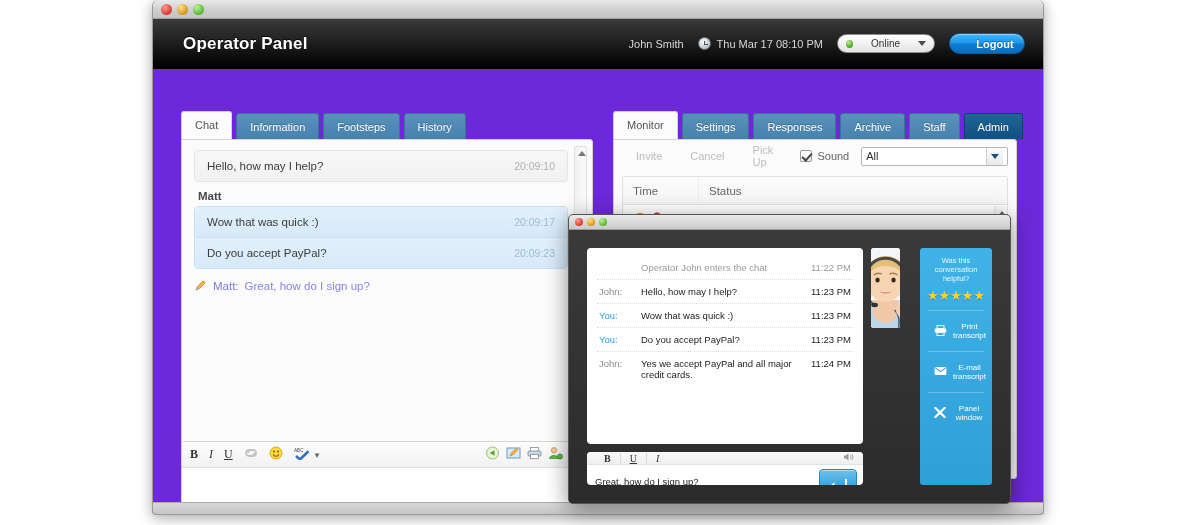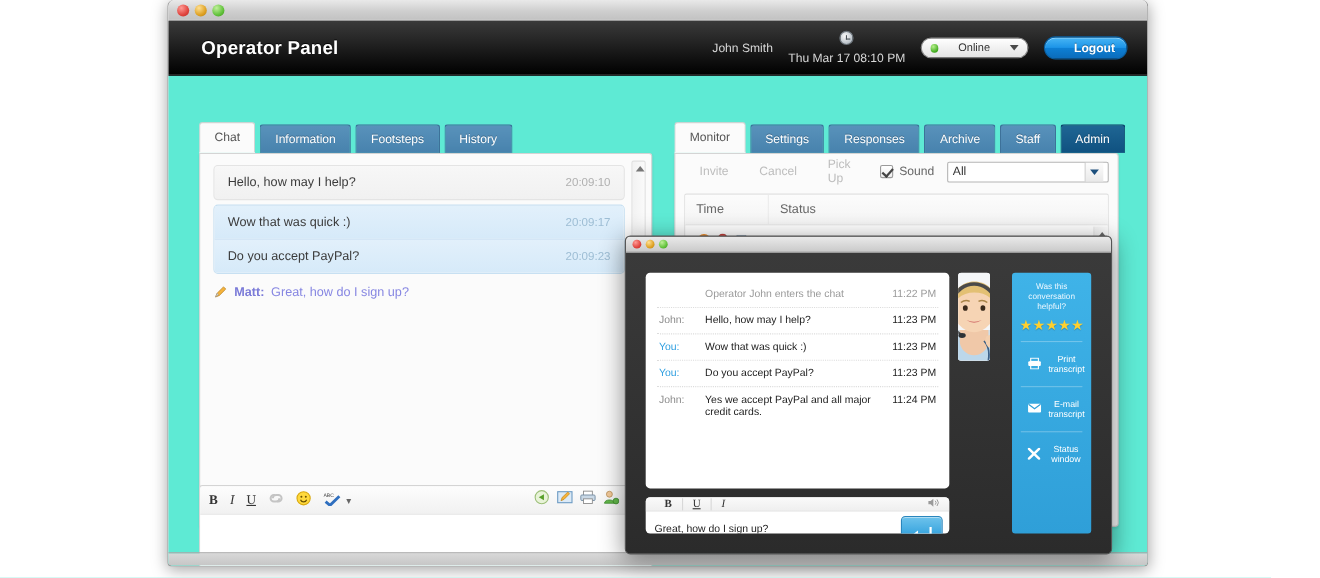--- a/index.html
+++ b/index.html
@@ -43,21 +43,21 @@
   .app-title {
     color: #ffffff; font-size: 17px; font-weight: bold;
     margin-left: 30px; letter-spacing: .2px;
     text-shadow: 0 -1px 0 rgba(0,0,0,.8);
   }
   .appbar-right {
     margin-left: auto; margin-right: 18px;
     display: flex; align-items: center; gap: 14px;
   }
   .user-name { color: #d8d8d8; font-size: 11px; }
-  .clock-wrap { display: flex; align-items: center; gap: 6px; flex-direction: column; }
+  .clock-wrap { display: flex; align-items: center; gap: 6px; }
   .clock-icon {
     width: 13px; height: 13px; border-radius: 50%;
     background: radial-gradient(circle at 40% 35%, #fbfbfb, #b9c1c8 70%, #7e868d);
     border: 1px solid #6d757c; position: relative; display:inline-block;
   }
   .clock-icon::after {
     content:''; position:absolute; left:5px; top:2.5px; width:1px; height:4px; background:#4a5157;
   }
   .clock-icon::before {
     content:''; position:absolute; left:5px; top:6px; width:4px; height:1px; background:#4a5157;
@@ -83,21 +83,21 @@
     background: linear-gradient(to bottom, #49b6f5 0%, #1d95e8 48%, #0d7fd4 52%, #0b6cbb 100%);
     border: 1px solid #0a5e9e;
     color: #fff; font-size: 11px; font-weight: bold;
     display: flex; align-items: center; justify-content: center;
     text-shadow: 0 -1px 0 rgba(0,0,0,.35);
     box-shadow: inset 0 1px 0 rgba(255,255,255,.4);
     padding-left: 16px;
   }
 
   
-  .content { position: relative; width: 100%; height: 446px; background: #5eead4; }
+  .content { position: relative; width: 100%; height: 446px; background: #6d28d9; }
 
   
   .tabrow { position: absolute; display: flex; align-items: flex-end; gap: 4px; height: 28px; }
   .tab {
     height: 26px; padding: 0 13px; display:flex; align-items:center; justify-content:center;
     font-size: 11px; border-radius: 3px 3px 0 0;
     background: linear-gradient(to bottom, #5992bb 0%, #4782ad 100%);
     color: #ffffff; border: 1px solid #3d7199; border-bottom: none;
     text-shadow: 0 -1px 0 rgba(0,0,0,.25);
     white-space: nowrap;
@@ -131,21 +131,21 @@
   .bubble .btime { margin-left: auto; color: #b0b0b0; font-size: 10.5px; padding-left: 10px; }
   .b-grey { background: linear-gradient(to bottom,#f7f7f7,#f1f1f1); border: 1px solid #e4e4e4; }
   .b-blue { background: linear-gradient(to bottom,#e2f0fb,#d6eaf9); border: 1px solid #c7e0f2; }
   .b-blue .btime { color: #9dbdd4; }
   .b-group { border-radius: 4px; border: 1px solid #c7e0f2; overflow: hidden; margin-bottom: 2px;}
   .b-group .bubble { border: none; border-radius: 0; margin: 0; }
   .b-group .bubble + .bubble { border-top: 1px solid #cbe2f4; }
 
   .speaker { font-size: 11.5px; font-weight: bold; color: #4a4a4a; margin: 8px 0 4px 4px; }
   .typing { font-size: 11.5px; color: #8e8ee0; display:flex; align-items:center; gap:6px; margin-top: 10px; }
-  .typing .who { color:#7b7bd8;font-weight:bold; }
+  .typing .who { color:#7b7bd8; }
   .typing .msg { color:#8686e2; }
 
   .pencil { display:inline-block; width: 13px; height: 13px; position: relative; transform: rotate(0deg); }
   .pencil svg { display:block; }
 
   
   .vscroll {
     position: absolute; right: 5px; top: 6px; width: 13px; bottom: 6px;
     background: linear-gradient(to right,#f2f2f2,#fafafa); border: 1px solid #e0e0e0; border-radius: 2px;
   }
@@ -338,20 +338,21 @@
       </div>
 
       <div class="panel" id="left-panel">
         <div class="chat-scroll">
 
           <div class="bubble b-grey">
             <span class="btext">Hello, how may I help?</span>
             <span class="btime">20:09:10</span>
           </div>
 
+          <div class="speaker">Matt</div>
 
           <div class="b-group">
             <div class="bubble b-blue">
               <span class="btext">Wow that was quick :)</span>
               <span class="btime">20:09:17</span>
             </div>
             <div class="bubble b-blue">
               <span class="btext">Do you accept PayPal?</span>
               <span class="btime">20:09:23</span>
             </div>
@@ -628,20 +629,20 @@
             <span>E-mail transcript</span>
           </div>
           <div class="hr-l"></div>
 
           <div class="act">
             <span>
               <svg width="12" height="11" viewBox="0 0 12 11">
                 <path d="M1.4 1 L10.6 10 M10.6 1 L1.4 10" stroke="#fff" stroke-width="2.3" stroke-linecap="round"></path>
               </svg>
             </span>
-            <span>Status window</span>
+            <span>Panel window</span>
           </div>
         </div>
       </div>
     </div>
   </div>
 
 </div>
 
 </body></html>

